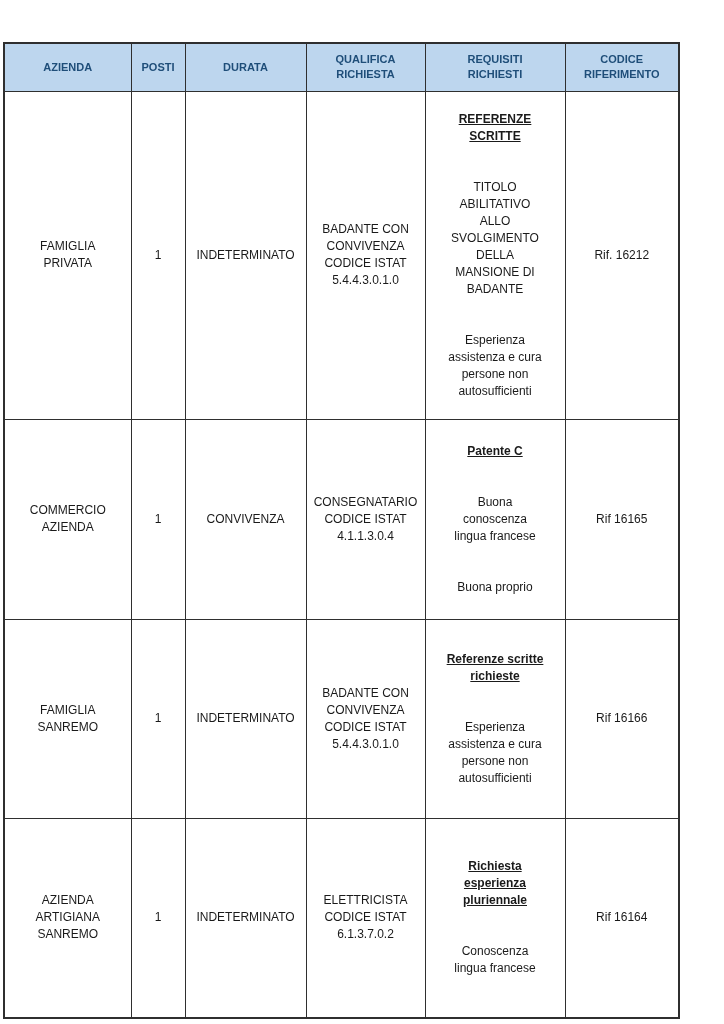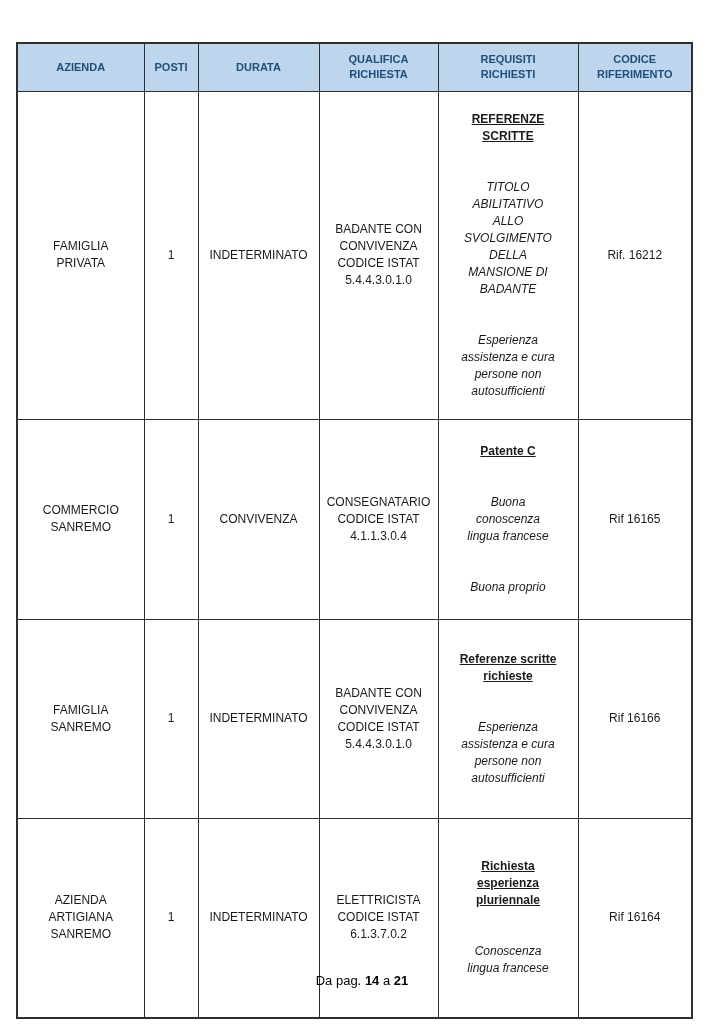--- a/index.html
+++ b/index.html
@@ -16,21 +16,21 @@
     font-family:"Liberation Sans", sans-serif;
     color:var(--text);
   }
   .page{
     position:relative;
     width:724px;height:1024px;
     overflow:hidden;
   }
   table.jobs-table{
     position:absolute;
-    left:16px;top:42px;
+    left:3px;top:42px;
     width:675px;
     border-collapse:collapse;
     table-layout:fixed;
   }
   table.jobs-table, table.jobs-table th, table.jobs-table td{
     border:1px solid var(--border);
   }
   table.jobs-table{
     border:2px solid var(--border);
   }
@@ -60,21 +60,20 @@
   tr.row-3 td{height:199px;}
   tr.row-4 td{height:200px;}
   .req-highlight{
     font-weight:bold;
     text-decoration:underline;
     white-space:pre-line;
   }
   .req-item{
     margin:17px 0 0 0;
     white-space:pre-line;
-    font-style:italic;
   }
   .page-footer{
     position:absolute;
     left:0;top:972px;
     width:724px;
     text-align:center;
     font-size:13px;
     line-height:18px;
     color:#000;
   }
@@ -131,21 +130,21 @@
           <p class="req-item">Esperienza
 assistenza e cura
 persone non
 autosufficienti</p>
         </td>
         <td>Rif. 16212</td>
       </tr>
 
       <tr class="row-2">
         <td>COMMERCIO
-SANREMO</td>
+AZIENDA</td>
         <td>1</td>
         <td>CONVIVENZA</td>
         <td>CONSEGNATARIO
 CODICE ISTAT
 4.1.1.3.0.4</td>
         <td>
           <div class="req-highlight">Patente C</div>
           <p class="req-item">Buona
 conoscenza
 lingua francese</p>
@@ -189,20 +188,14 @@
 pluriennale</div>
           <p class="req-item">Conoscenza
 lingua francese</p>
         </td>
         <td>Rif 16164</td>
       </tr>
 
     </tbody>
   </table>
 
-  <div class="page-footer">
-    <span>Da pag.</span>
-    <span class="bold">14</span>
-    <span>a</span>
-    <span class="bold">21</span>
-  </div>
 
 </div>
 
 </body></html>

